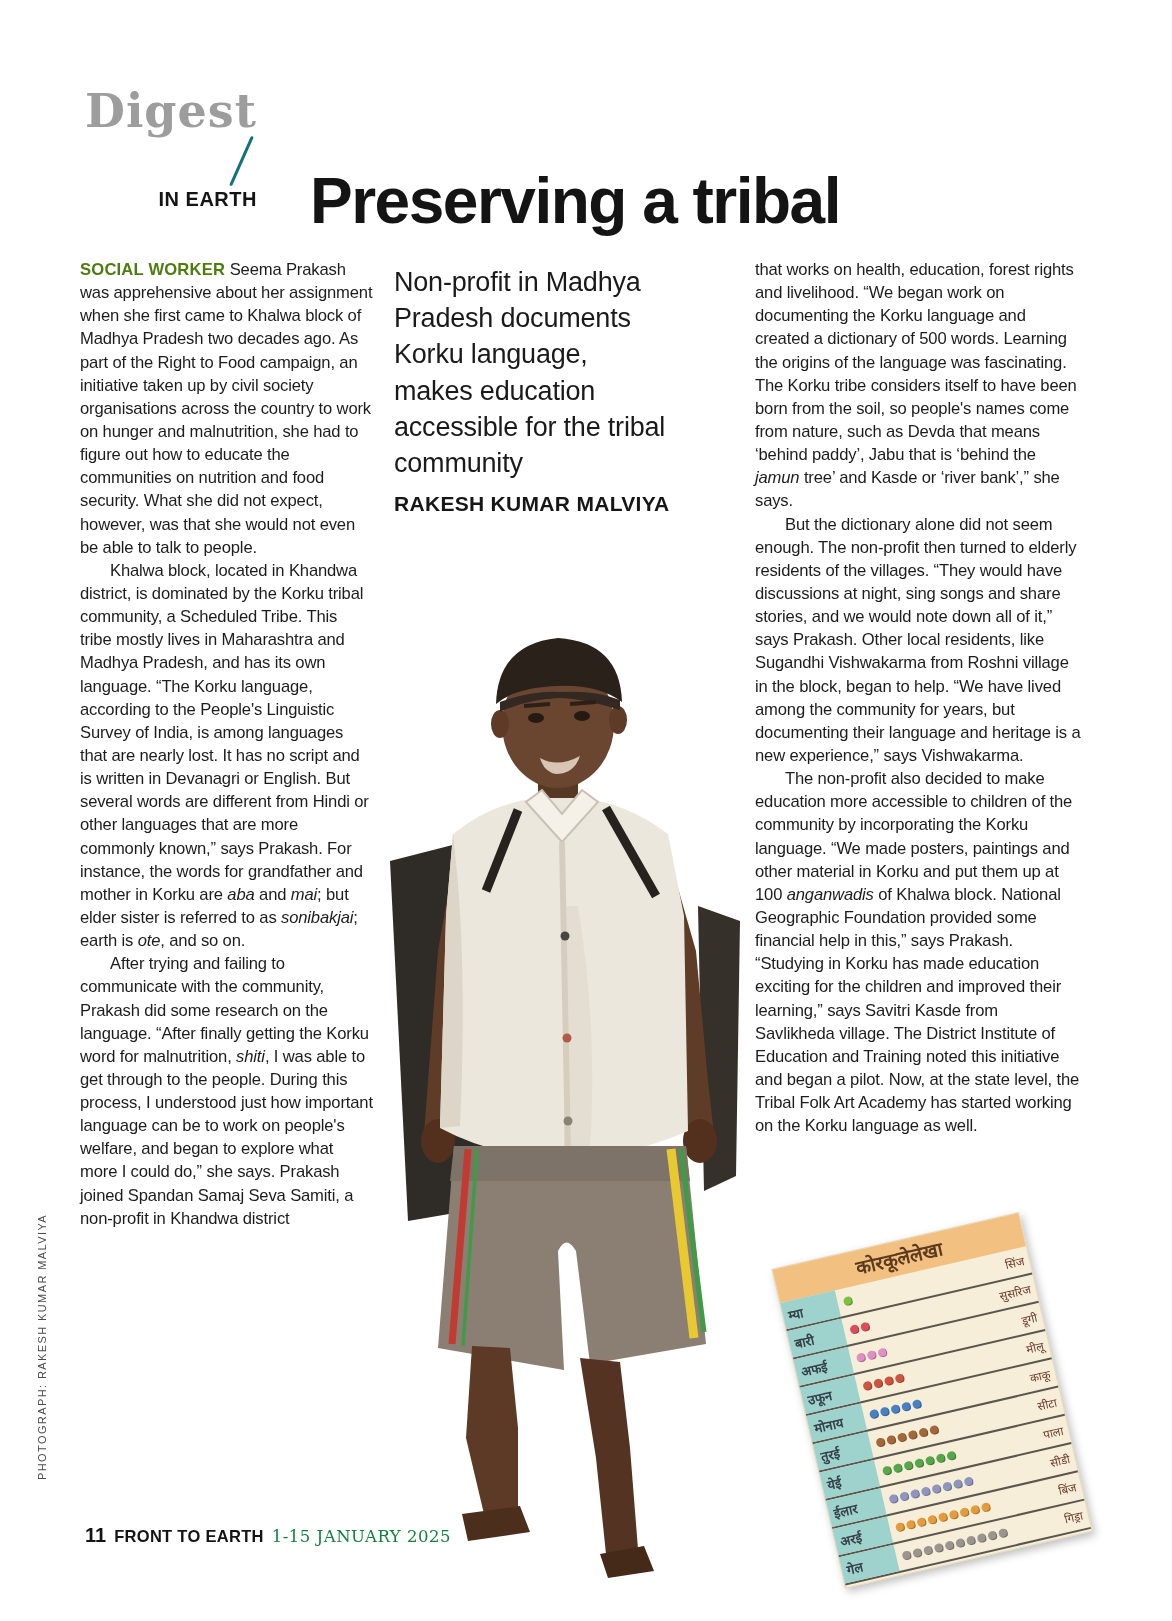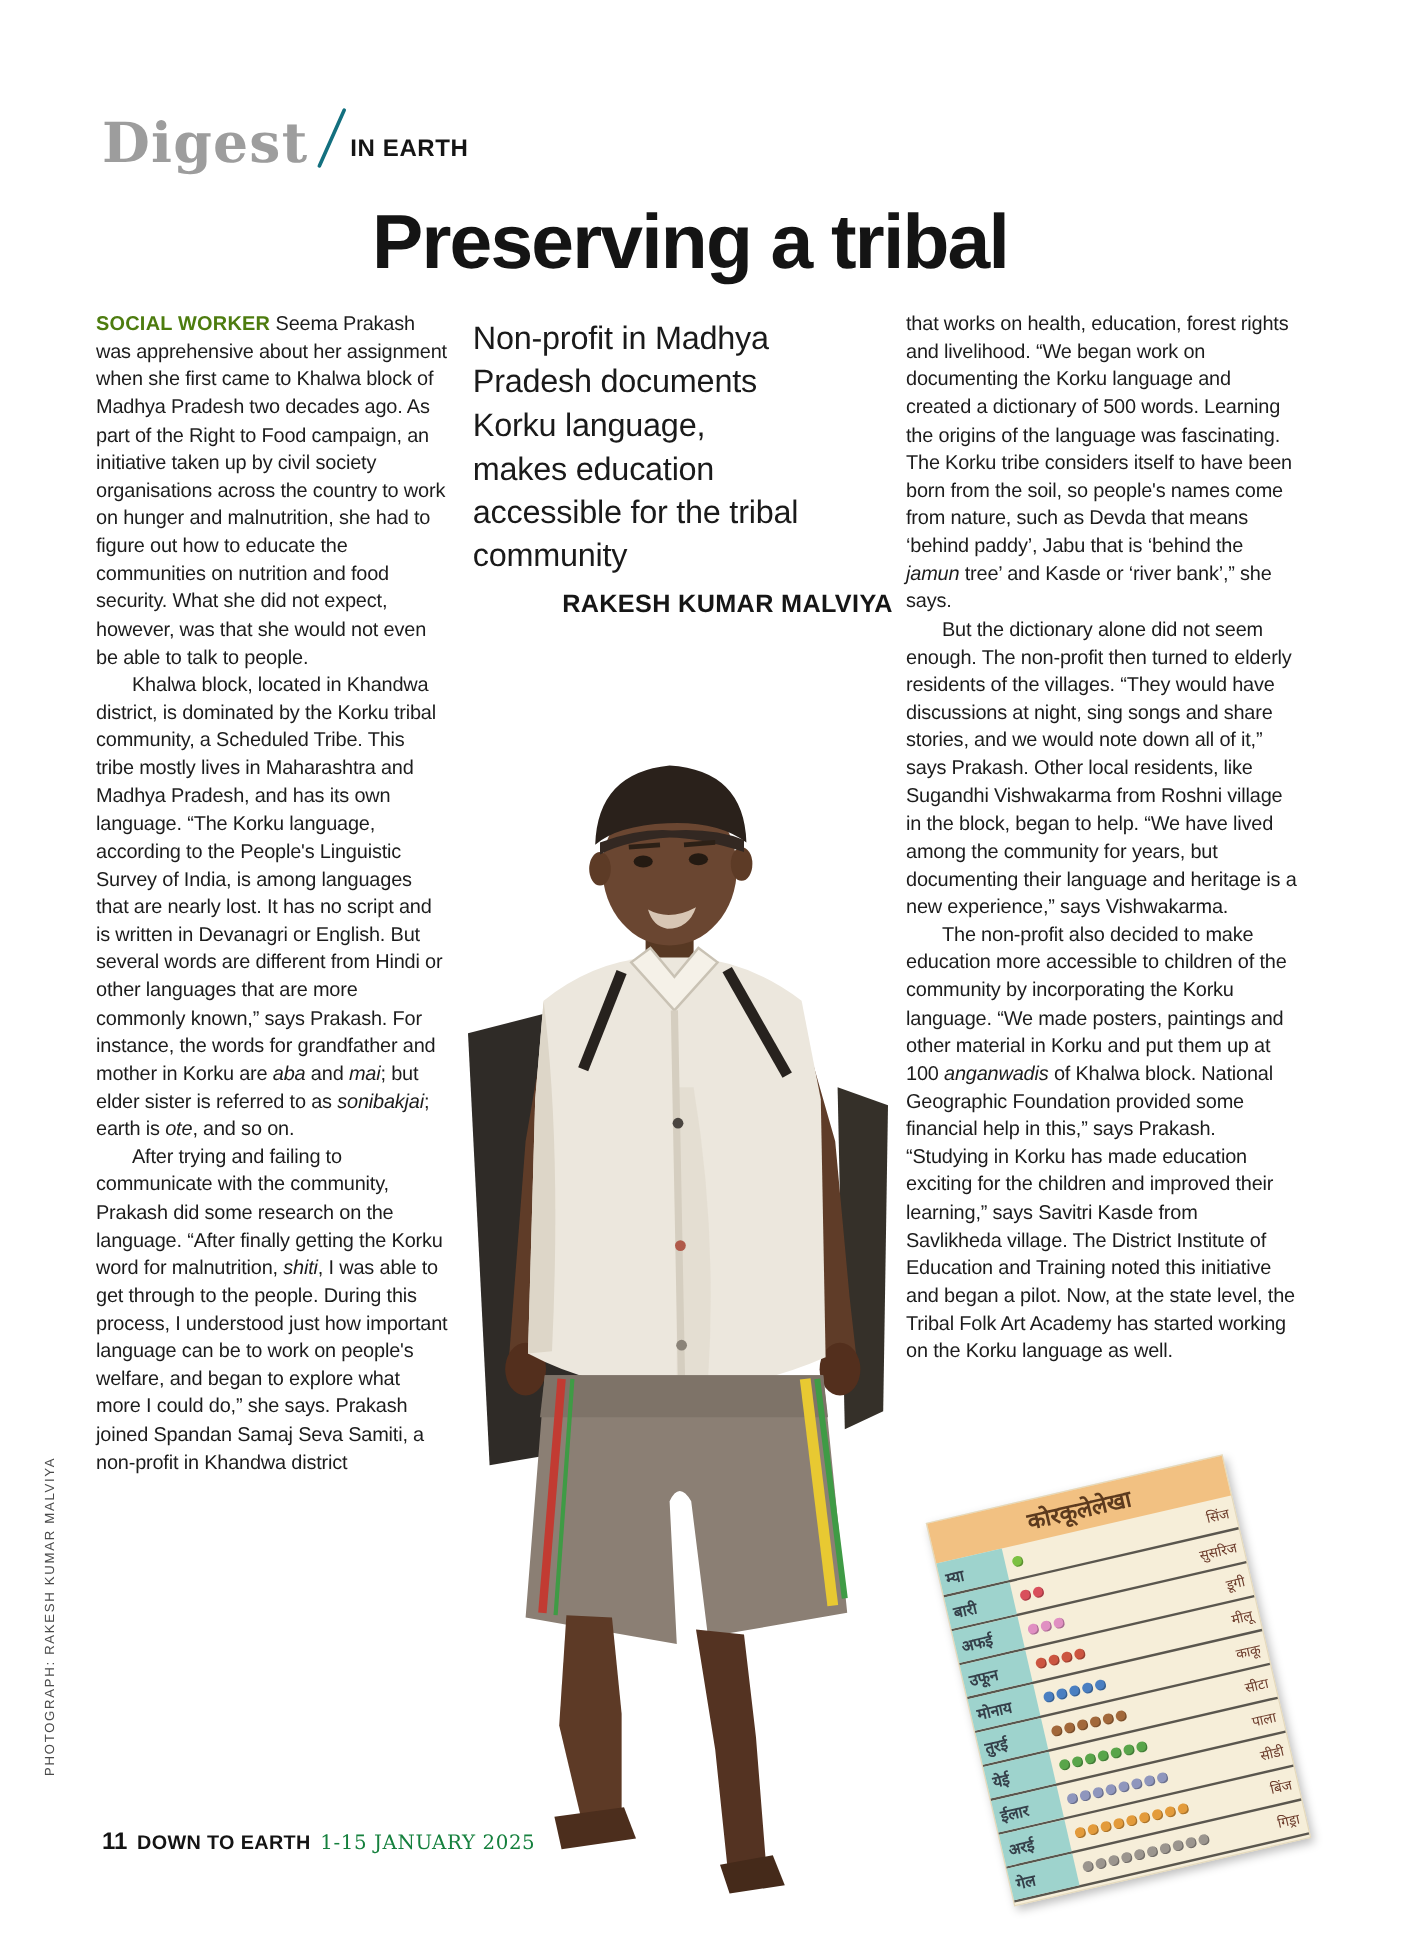--- a/index.html
+++ b/index.html
@@ -2,21 +2,21 @@
 <html><head>
 <meta charset="utf-8">
 <style>
   html,body{margin:0;padding:0;background:#e8e8e8;}
   .page{
     position:relative;width:1172px;height:1621px;background:#ffffff;
     margin:0 auto;overflow:hidden;
     font-family:"Liberation Sans",sans-serif;color:#1d1d1d;
   }
   
-  .section-head{position:absolute;left:85px;top:88px;display:flex;align-items:flex-end;}
+  .section-head{position:absolute;left:85px;top:88px;display:flex;align-items:flex-end;flex-direction:column;}
   .section-word{
     font-family:"DejaVu Serif",serif;font-weight:bold;font-size:46px;line-height:1;
     color:#9d9d9d;letter-spacing:1px;
   }
   .section-slash{
     width:3px;height:54px;background:#13707f;transform:rotate(24deg);
     margin:0 14px 0 18px;border-radius:2px;
   }
   .section-sub{
     font-size:20px;font-weight:bold;color:#151515;letter-spacing:.5px;
@@ -34,21 +34,21 @@
   .col p.first{text-indent:0;}
   .col1{left:80px;width:293px;}
   .col3{left:755px;width:327px;}
   .kicker{color:#4d7c0f;font-weight:bold;letter-spacing:.2px;}
   
   .standfirst{
     position:absolute;left:394px;top:264px;width:350px;
     font-size:27px;line-height:1.34;color:#1a1a1a;white-space:pre-line;letter-spacing:-.2px;
   }
   .byline{
-    position:absolute;left:394px;top:492px;width:350px;text-align:right;
+    position:absolute;left:394px;top:492px;width:350px;text-align:left;
     font-size:21px;font-weight:bold;letter-spacing:.3px;color:#161616;
   }
   
   .photo-boy{position:absolute;left:368px;top:606px;width:378px;height:990px;}
   
   .poster{
     position:absolute;left:798px;top:1240px;width:254px;height:328px;
     transform:rotate(-13deg);transform-origin:45% 40%;
     background:#f6eed9;box-shadow:2px 4px 8px rgba(0,0,0,.25);
     border:1px solid #e4d9bd;box-sizing:border-box;
@@ -282,17 +282,17 @@
           <span class="dot" style="background: rgb(155, 149, 142);"></span>
         </div>
       <div class="poster-label">गिड्रा</div>
     </div>
   </div>
 
   <div class="credit-vertical">PHOTOGRAPH: RAKESH KUMAR MALVIYA</div>
 
   <div class="footer">
     <span class="pageno">11</span>
-    <span class="mag">DOWN TO EARTH</span>
+    <span class="mag">FRONT TO EARTH</span>
     <span class="issue">1-15 JANUARY 2025</span>
   </div>
 
 </div>
 
 </body></html>

